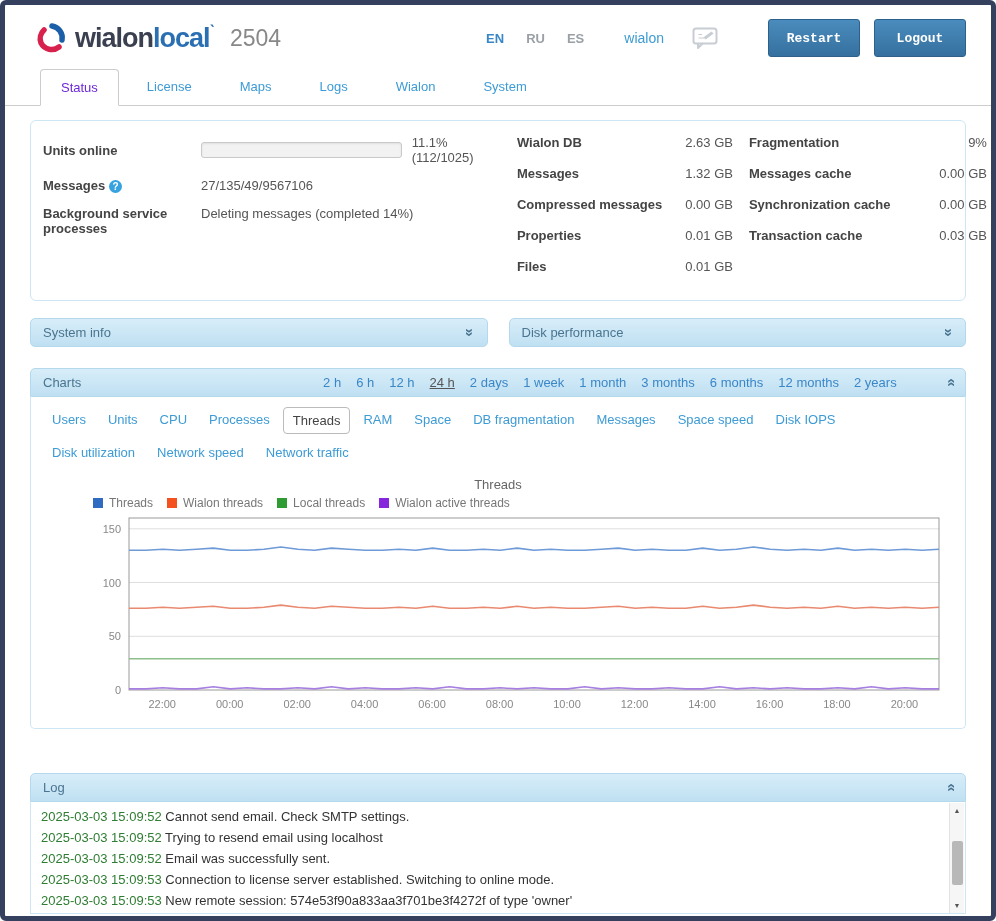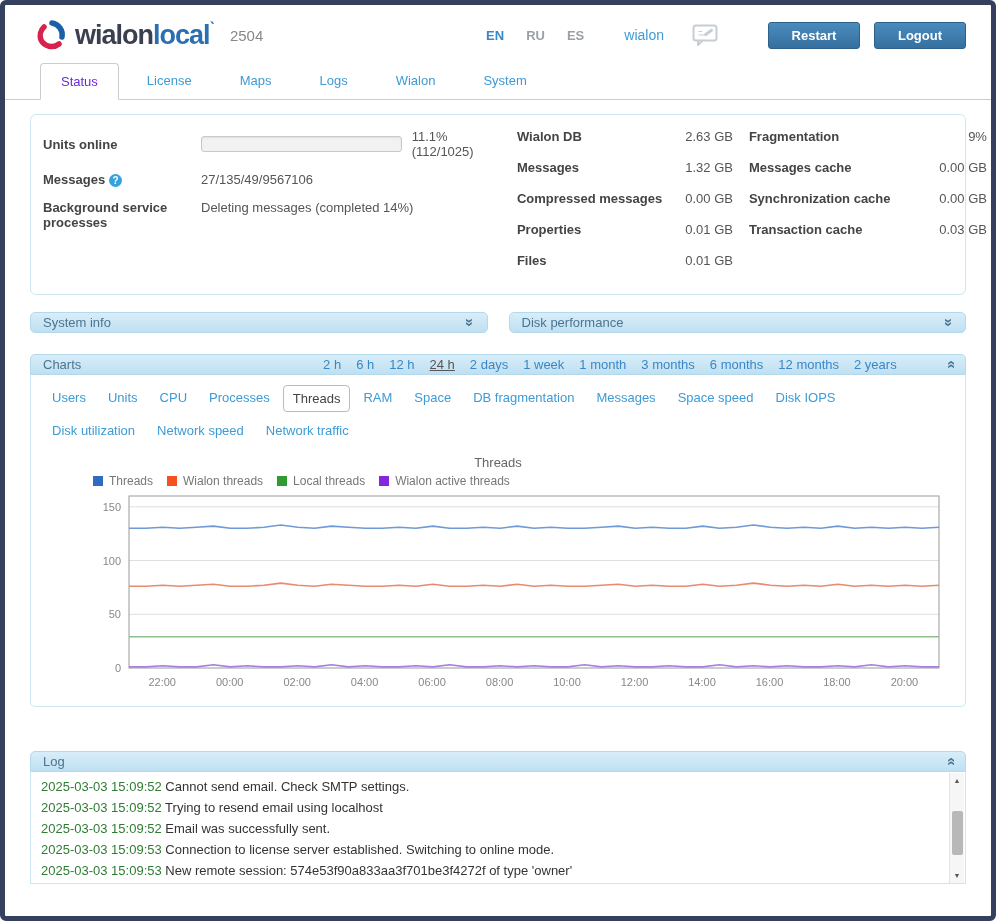--- a/index.html
+++ b/index.html
@@ -12,33 +12,33 @@
   .content { padding: 0 25px; }
 
   
   .topbar { display: flex; align-items: center; padding: 14px 25px 6px 30px; }
   .brand { display: flex; align-items: center; }
   .brand-icon { width: 32px; height: 32px; margin-right: 8px; }
   .brand-name { font-size: 27px; font-weight: bold; letter-spacing: -1px; }
   .brand-w { color: #3b4050; }
   .brand-l { color: #2b6fb3; }
   .brand-tick { color: #2b6fb3; font-size: 16px; vertical-align: super; }
-  .brand-ver { font-size: 15px; color: #888; margin-left: 16px; }
+  .brand-ver { font-size: 23px; color: #888; margin-left: 16px; }
   .top-right { margin-left: auto; display: flex; align-items: center; }
   .lang { font-size: 13px; font-weight: bold; margin-right: 22px; text-decoration: none; cursor: pointer; }
   .lang.active { color: #3a87c8; }
   .lang.inactive { color: #9aa0a6; }
   .user-link { font-size: 14px; color: #3d9bd5; margin: 0 28px 0 18px; cursor: pointer; }
   .chat-icon { margin-right: 36px; cursor: pointer; }
   .btn {
-    min-width: 92px; height: 27px; margin-left: 14px;
+    min-width: 92px; height: 38px; margin-left: 14px;
     background: linear-gradient(#4a8cbd, #35709f);
     border: 1px solid #2d618c; border-radius: 3px;
     color: #fff; font-size: 13px; font-weight: bold; cursor: pointer;
-    font-family: Liberation Sans, sans-serif;
+    font-family: Liberation Mono, monospace;
   }
 
   
   .tabs { display: flex; border-bottom: 1px solid #ccc; padding-left: 35px; margin-top: 6px; }
   .tab {
     padding: 10px 20px; font-size: 13px; color: #3d9bd5; cursor: pointer;
     margin-bottom: -1px; margin-right: 8px;
   }
   .tab.active {
     background: #fff; color: #6d28d9;
@@ -67,21 +67,21 @@
   .help {
     display: inline-block; width: 13px; height: 13px; border-radius: 50%;
     background: #36a3e0; color: #fff; font-size: 10px; font-weight: bold;
     text-align: center; line-height: 13px; margin-left: 4px; cursor: pointer;
   }
   .kv { display: flex; justify-content: space-between; min-height: 21px; margin-bottom: 10px; }
   .kv b { color: #444; font-weight: bold; }
 
   
   .bar {
-    height: 21px; display: flex; align-items: center; padding: 0 12px;
+    height: 29px; display: flex; align-items: center; padding: 0 12px;
     background: linear-gradient(#d8edf9, #bfe0f2);
     border: 1px solid #b5d9ec; border-radius: 5px;
     color: #4a7590; font-size: 13px;
   }
   .collapse-row { display: flex; gap: 21px; margin-top: 17px; }
   .collapse-row .bar { flex: 1; }
   .chev { margin-left: auto; color: #4a7590; font-size: 15px; font-weight: bold; cursor: pointer; display: inline-block; }
   .chev.down { transform: rotate(90deg); }
   .chev.up { transform: rotate(-90deg); }
 

